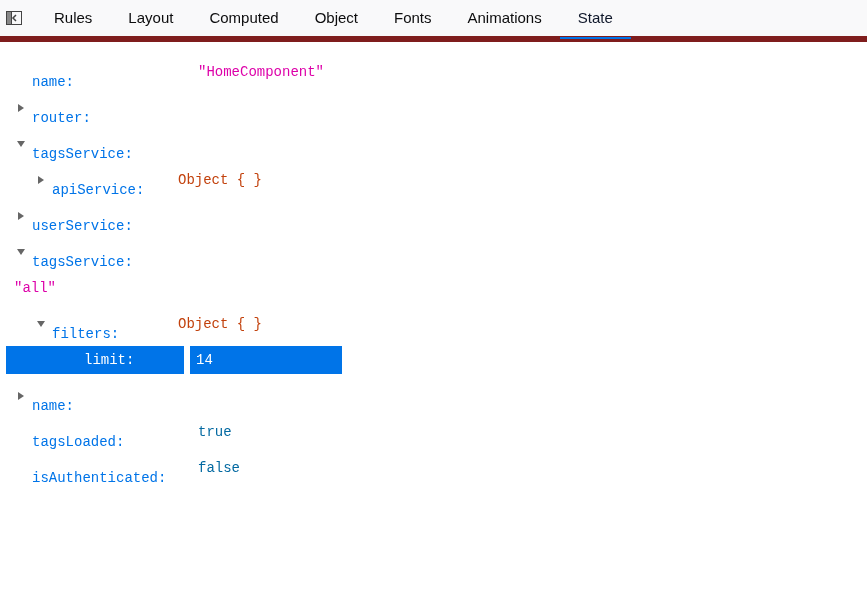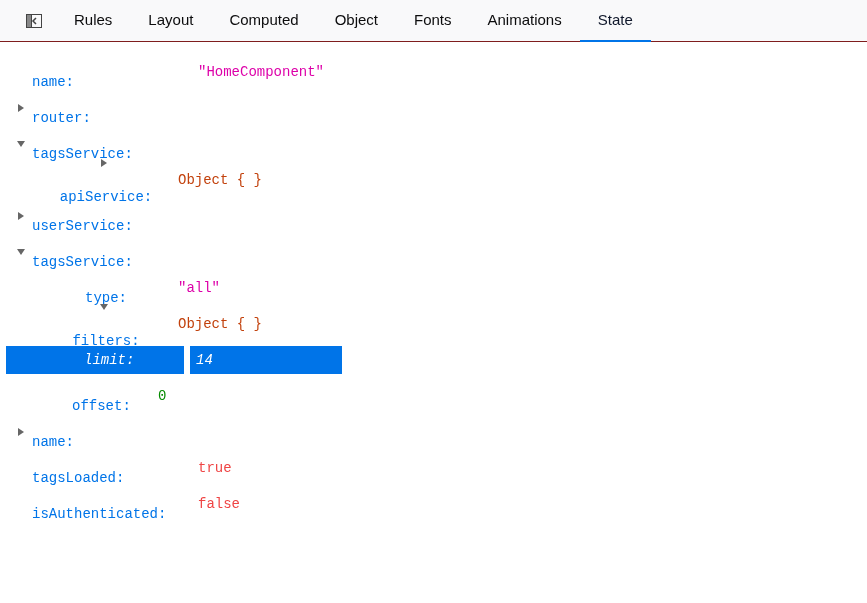--- a/index.html
+++ b/index.html
@@ -9,22 +9,22 @@
       background: #fff;
       width: 867px;
       height: 603px;
       overflow: hidden;
     }
     .tabbar {
       display: flex;
       align-items: center;
       height: 42px;
       background: #f9f9fa;
-      border-bottom: 1px solid #7f1d1d;
-      padding: 0 24px;
+      border-bottom: 6px solid #7f1d1d;
+      padding: 0 4px;
     }
     .sidebar-toggle {
       width: 20px;
       height: 16px;
       display: flex;
       align-items: center;
       justify-content: center;
       margin-right: 12px;
       cursor: pointer;
     }
@@ -76,21 +76,21 @@
       display: flex;
       align-items: center;
     }
     .key {
       color: #0074e8;
       margin-top: 19px;
     }
     .val-string { color: #dd00a9; }
     .val-object { color: #c2410c; }
     .val-number { color: #058b00; }
-    .val-bool { color: #ef4444; }
+    .val-bool { color: #0369a1; }
     .row.selected {
       background: transparent;
     }
     .row.selected .key-col-sel {
       background: #0074e8;
       color: #fff;
       height: 28px;
       display: flex;
       align-items: center;
       margin-left: -8px;
@@ -102,23 +102,22 @@
       height: 28px;
       display: flex;
       align-items: center;
       padding-left: 6px;
       padding-right: 14px;
       margin-left: 6px;
     }
     .sel-wrap {
       display: flex;
       align-items: flex-start;
-      font-style: italic;
-    }
-    .indent-1 { padding-left: 20px; flex-direction: column; }
+    }
+    .indent-1 { padding-left: 20px; }
     .indent-2 { padding-left: 40px; }
     .key-col.indent-1 { width: 164px; }
     .key-col.indent-2 { width: 144px; }
   </style>
 </head>
 <body>
 
 <div class="tabbar">
   <div class="sidebar-toggle">
     <svg width="16" height="14" viewBox="0 0 16 14">
@@ -198,24 +197,20 @@
       <span class="twisty">
         <svg width="8" height="8" viewBox="0 0 8 8">
             <path d="M0 1 L8 1 L4 7 Z" fill="#666"></path>
           </svg>
       </span>
       <span class="key">tagsService:</span>
     </div>
   </div>
 
   <div class="row">
-    <div class="key-col indent-1">
-      <span class="twisty-spacer"></span>
-      <span class="key">type:</span>
-    </div>
     <div class="val-string">"all"</div>
   </div>
 
   <div class="row">
     <div class="key-col indent-1">
       <span class="twisty">
         <svg width="8" height="8" viewBox="0 0 8 8">
             <path d="M0 1 L8 1 L4 7 Z" fill="#666"></path>
           </svg>
       </span>
@@ -227,27 +222,20 @@
   <div class="row selected" style="padding-left:0;">
     <div class="sel-wrap" style="margin-left:14px;">
       <div class="key-col-sel" style="width:178px; padding-left:60px;">
         <span class="twisty-spacer"></span>
         <span>limit:</span>
       </div>
       <div class="val-col-sel" style="width:152px;">14</div>
     </div>
   </div>
 
-  <div class="row">
-    <div class="key-col indent-2">
-      <span class="twisty-spacer"></span>
-      <span class="key">offset:</span>
-    </div>
-    <div class="val-number">0</div>
-  </div>
 
   <div class="row">
     <div class="key-col">
       <span class="twisty">
         <svg width="8" height="8" viewBox="0 0 8 8">
             <path d="M1 0 L7 4 L1 8 Z" fill="#666"></path>
           </svg>
       </span>
       <span class="key">name:</span>
     </div>

